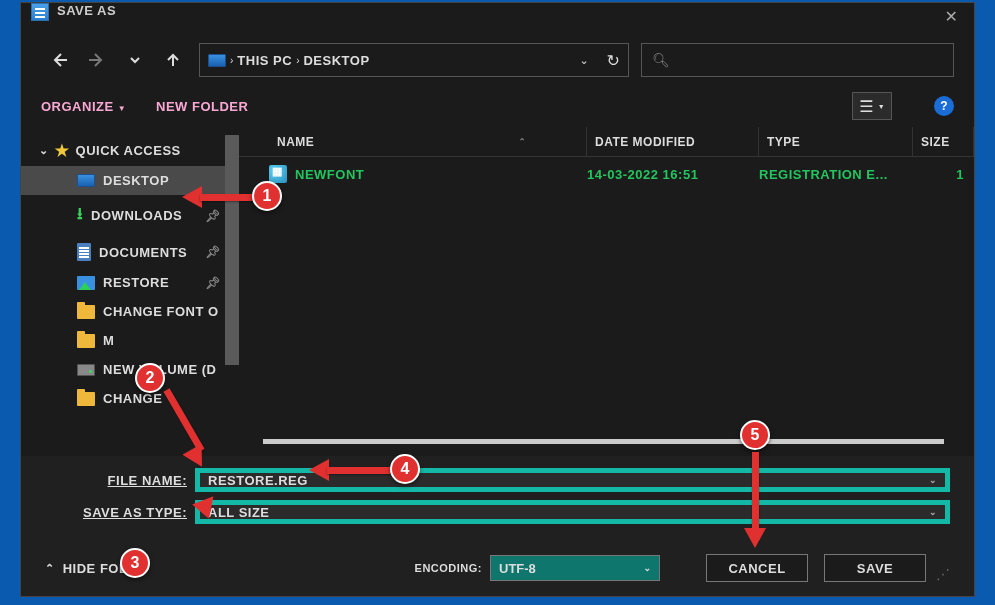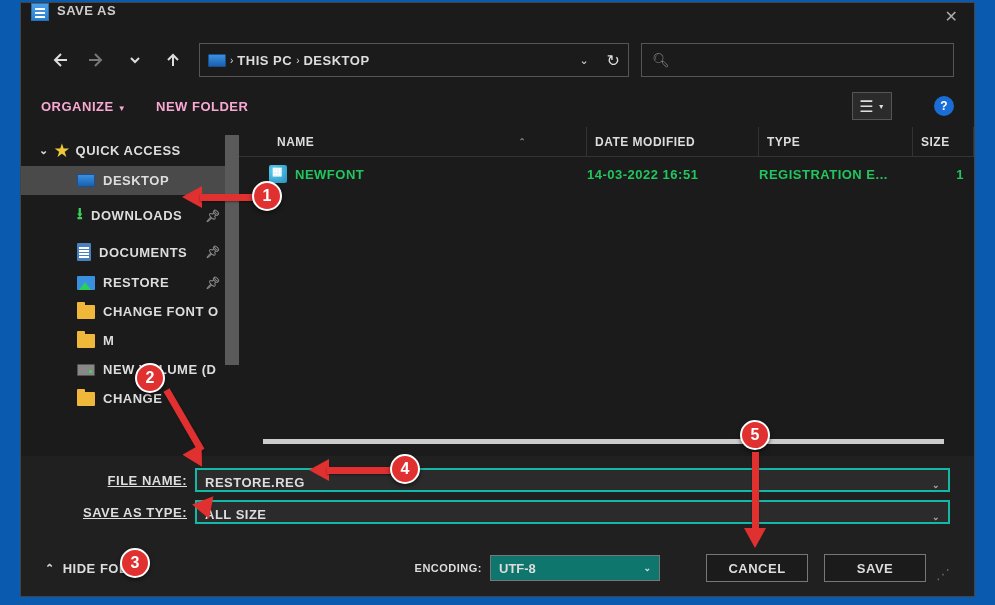--- a/index.html
+++ b/index.html
@@ -49,21 +49,21 @@
   .file-row { height: 34px; display: flex; align-items: center; padding-left: 30px; color: #22c55e; font-size: 13px; font-weight: 700; letter-spacing: 0.5px; }
   .file-row .c-name { width: 318px; display: flex; align-items: center; gap: 8px; }
   .file-row .c-date { width: 172px; }
   .file-row .c-type { width: 154px; }
   .file-row .c-size { flex: 1; text-align: right; padding-right: 10px; }
   .list-hscroll { position: absolute; bottom: 12px; left: 24px; right: 30px; height: 5px; background: #ccc; }
   
   .bottom { background: #202020; padding: 12px 24px 14px 24px; }
   .form-row { display: flex; align-items: center; margin-bottom: 8px; }
   .form-label { width: 150px; text-align: right; color: #ddd; font-size: 13px; font-weight: 700; letter-spacing: 0.5px; padding-right: 8px; text-decoration: underline; }
-  .form-input { flex: 1; height: 24px; border: 2px solid #14b8a6; background: #2b2b2b; color: #ddd; font-size: 13px; font-weight: 700; letter-spacing: 0.5px; padding: 0 8px; display: flex; align-items: flex-end; position: relative; }
+  .form-input { flex: 1; height: 24px; border: 5px solid #14b8a6; background: #2b2b2b; color: #ddd; font-size: 13px; font-weight: 700; letter-spacing: 0.5px; padding: 0 8px; display: flex; align-items: center; position: relative; }
   .form-input .dd { position: absolute; right: 8px; color: #aaa; font-size: 9px; }
   .actions-row { display: flex; align-items: center; margin-top: 30px; }
   .hide-folders { display: flex; align-items: center; gap: 8px; color: #ddd; font-size: 13px; font-weight: 700; letter-spacing: 0.5px; }
   .actions-spacer { flex: 1; }
   .enc-label { color: #ddd; font-size: 11px; font-weight: 700; letter-spacing: 0.5px; margin-right: 8px; }
   .enc-select { width: 170px; height: 26px; border: 1px solid #777; background: #0f766e; color: #ddd; font-size: 13px; font-weight: 700; padding: 0 8px; display: flex; align-items: center; position: relative; margin-right: 30px; }
   .enc-select .dd { position: absolute; right: 8px; font-size: 9px; }
   .btn { width: 102px; height: 28px; border: 1px solid #777; background: #1b1b1b; color: #ddd; font-size: 13px; font-weight: 700; letter-spacing: 0.5px; display: flex; align-items: center; justify-content: center; margin-left: 16px; }
   .resize-grip { color: #666; font-size: 14px; margin-left: 10px; align-self: flex-end; }
   

